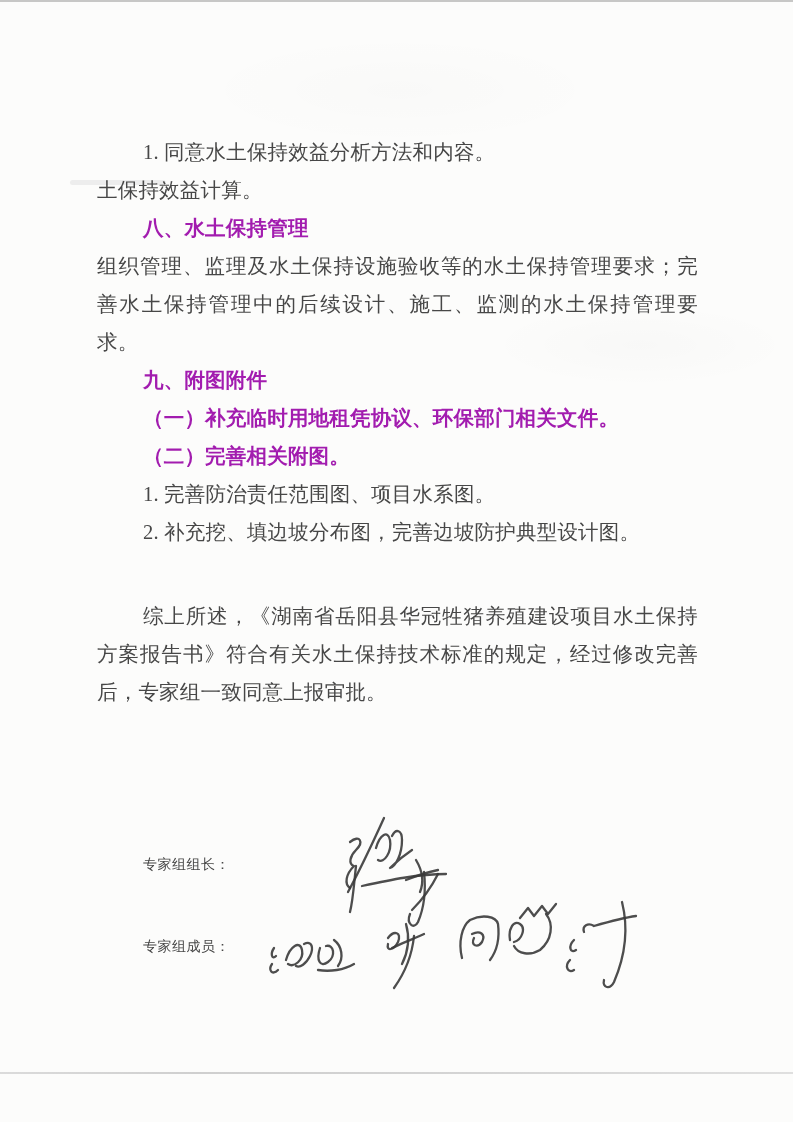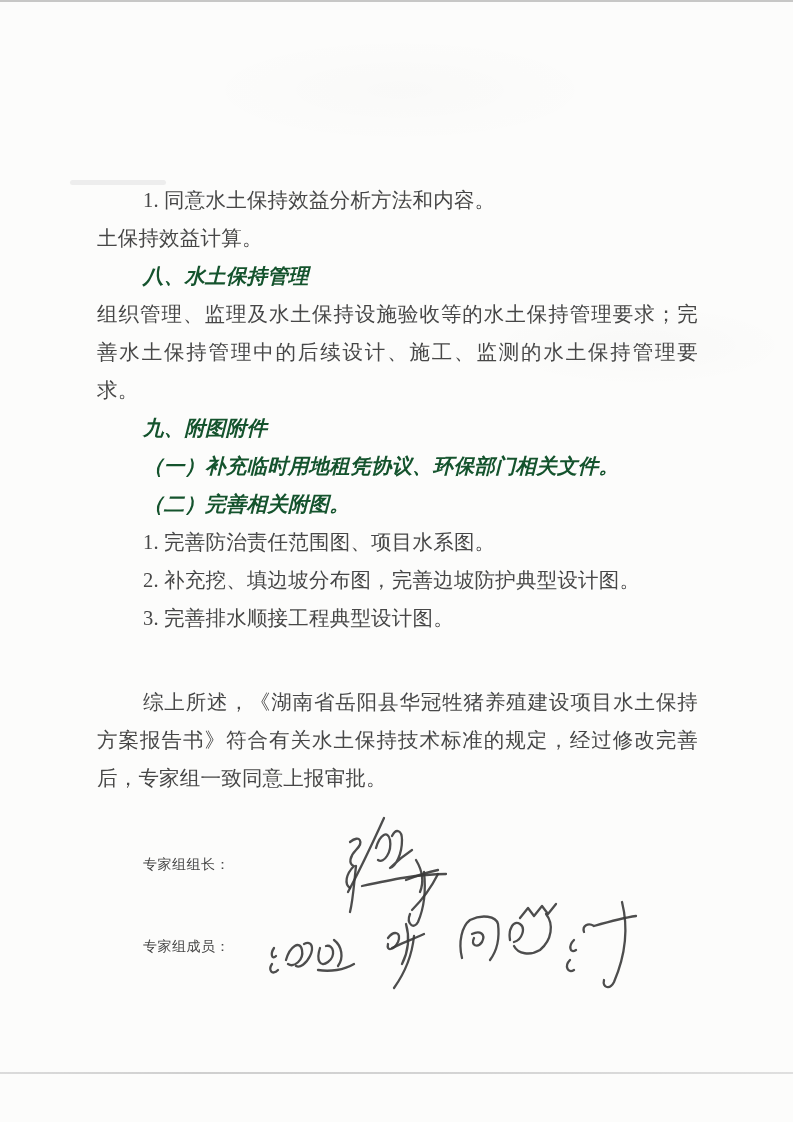--- a/index.html
+++ b/index.html
@@ -19,32 +19,32 @@
     background:linear-gradient(90deg,#d5d5d5,#c7c7c7 25%,#cdcdcd 60%,#dadada); opacity:.85; }
   .scan-streak { position:absolute; left:70px; top:180px; width:96px; height:5px;
     background:#ededed; border-radius:3px; }
   .scan-shade { position:absolute; pointer-events:none; inset:0;
     background:
       radial-gradient(220px 60px at 640px 345px, rgba(0,0,0,.015), transparent 70%),
       radial-gradient(300px 80px at 400px 90px, rgba(0,0,0,.012), transparent 70%);
   }
 
   
-  .content { position:absolute; left:97px; top:133px; width:601px;margin-top:48px; }
+  .content { position:absolute; left:97px; top:133px; width:601px; }
   .line {
     font-size:20.5px;
     line-height:38px;
     height:38px;
     white-space:nowrap;
     letter-spacing:.2px;
     color:#474747;
   }
   .line.justify { white-space:normal; text-align:justify; text-align-last:justify; overflow:hidden; }
   .line.indent { text-indent:46px; }
-  .line.bold { font-weight:bold; color:#14532d;font-style:italic; }
+  .line.bold { font-weight:bold; color:#a21caf; }
   .line.spacer { height:46px; }
 
   
   .sig-label {
     position:absolute; left:143px;
     font-size:14px; letter-spacing:.5px; color:#474747;
     white-space:nowrap;
   }
   .sig-label.leader { top:856px; }
   .sig-label.members { top:938px; }
@@ -70,21 +70,20 @@
       <div class="line">土保持效益计算。</div>
       <div class="line indent bold">八、水土保持管理</div>
       <div class="line justify">组织管理、监理及水土保持设施验收等的水土保持管理要求；完</div>
       <div class="line justify">善水土保持管理中的后续设计、施工、监测的水土保持管理要</div>
       <div class="line">求。</div>
       <div class="line indent bold">九、附图附件</div>
       <div class="line indent bold">（一）补充临时用地租凭协议、环保部门相关文件。</div>
       <div class="line indent bold">（二）完善相关附图。</div>
       <div class="line indent">1. 完善防治责任范围图、项目水系图。</div>
       <div class="line indent">2. 补充挖、填边坡分布图，完善边坡防护典型设计图。</div>
-      <div class="line indent">3. 完善排水顺接工程典型设计图。</div>
       <div class="line spacer"></div>
       <div class="line indent justify">综上所述，《湖南省岳阳县华冠牲猪养殖建设项目水土保持</div>
       <div class="line justify">方案报告书》符合有关水土保持技术标准的规定，经过修改完善</div>
       <div class="line">后，专家组一致同意上报审批。</div>
     </div>
 
   <div class="sig-label leader">专家组组长：</div>
 
   <svg class="sig-svg leader" width="160" height="125" viewBox="0 0 160 125" aria-hidden="true">
     <g>

